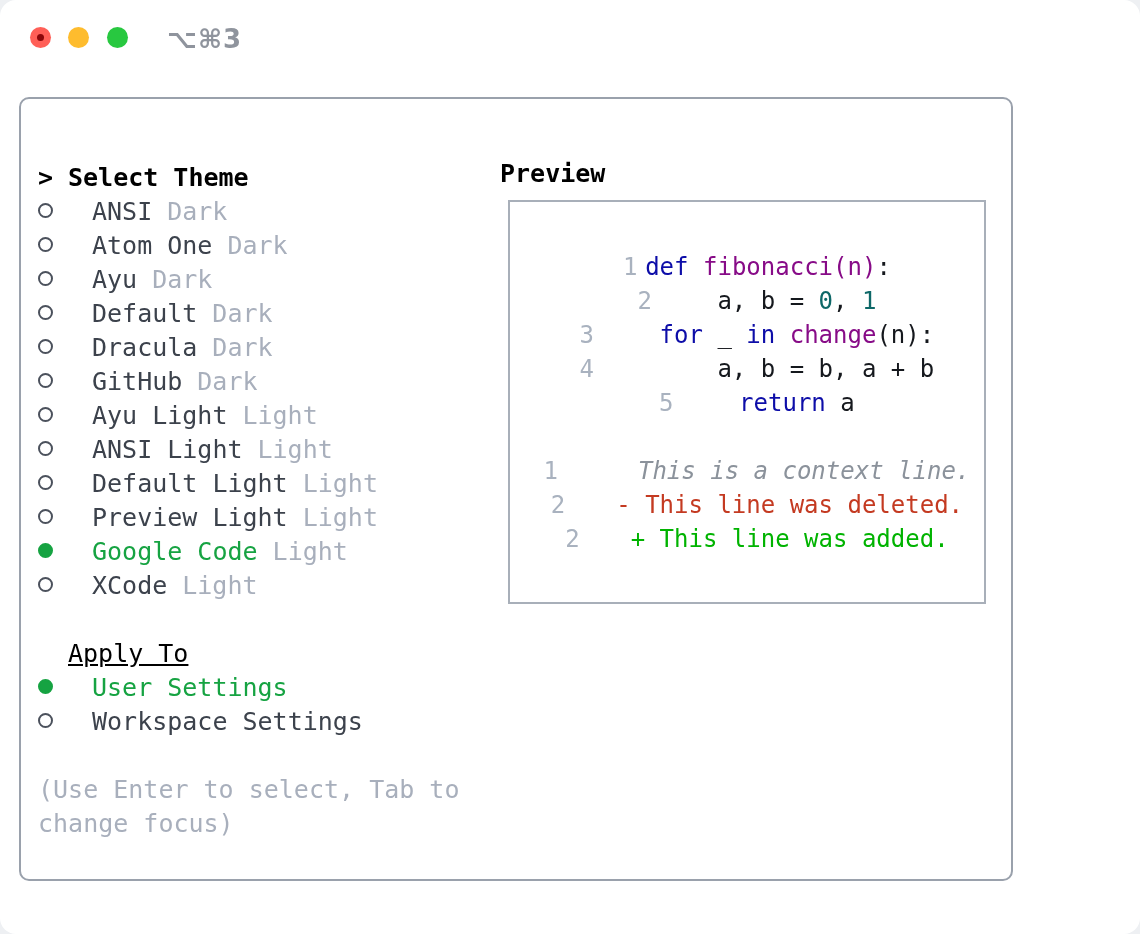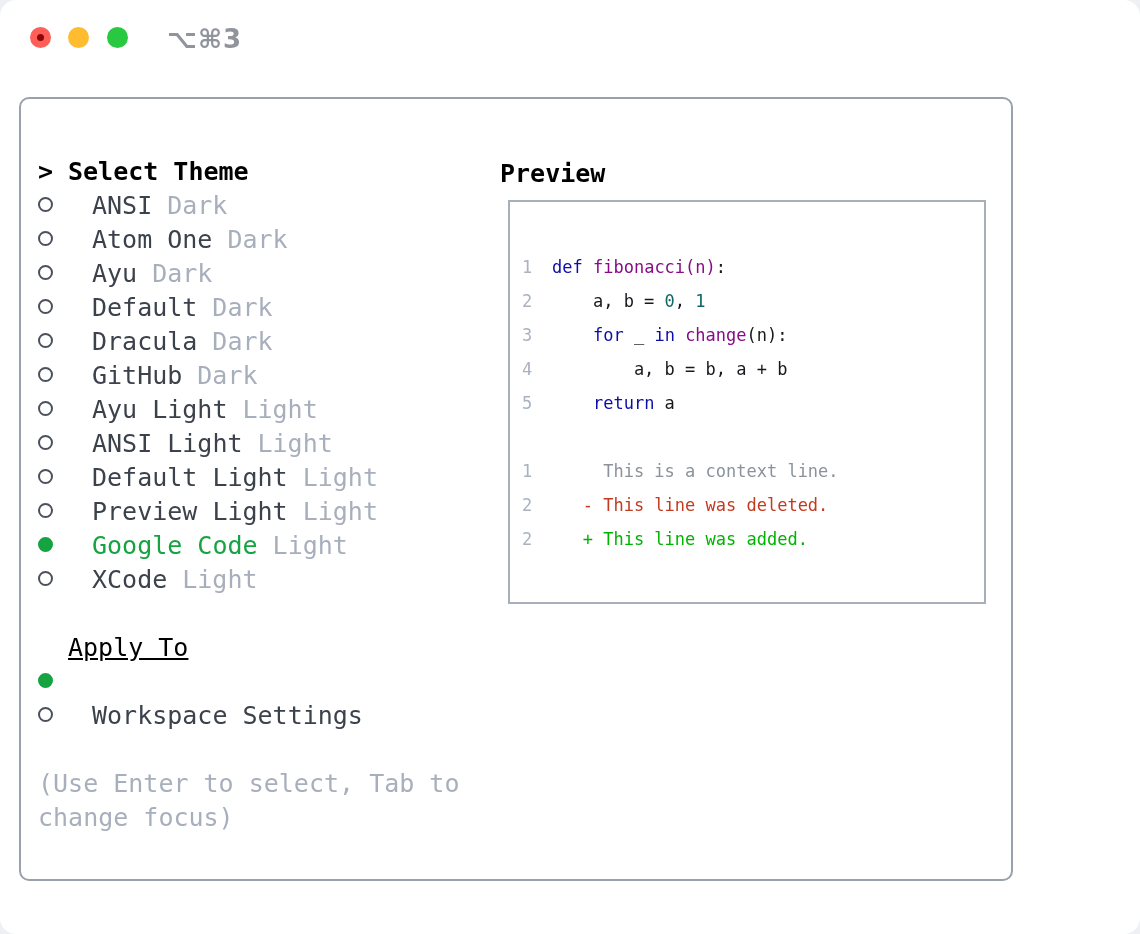--- a/index.html
+++ b/index.html
@@ -17,21 +17,21 @@
   .dot-green{left:107px;background:var(--dot_green);}
   .win-title{
     position:absolute;left:167px;top:24px;font-size:26px;font-weight:bold;
     color:var(--title_gray);font-family:"DejaVu Sans",sans-serif;letter-spacing:1px;
   }
   
   .main-box{
     position:absolute;left:19px;top:97px;width:994px;height:784px;
     border:2px solid var(--border_outer);border-radius:10px;box-sizing:border-box;
   }
-  .col-left{position:absolute;left:17px;top:56px;}
+  .col-left{position:absolute;left:17px;top:62px;}
   .lrow{height:34px;line-height:34px;font-size:25px;white-space:pre;color:var(--text_dark);}
   .pfx{display:inline-block;width:30px;}
   .hdr{color:var(--text_black);font-weight:bold;}
   .circle{
     display:inline-block;width:11px;height:11px;border:2px solid var(--circle);
     border-radius:50%;vertical-align:2px;box-sizing:content-box;
   }
   .selected .circle{background:var(--green);border-color:var(--green);}
   .tname{margin-right:15px;margin-left:24px;}
   .selected .tname{color:var(--green);}
@@ -39,27 +39,27 @@
   .apply-hdr{color:var(--text_black);text-decoration:underline;}
   .help{color:var(--muted);}
   .spacer{height:34px;}
   
   .col-right-hdr{position:absolute;left:479px;top:58px;}
   .preview-box{
     position:absolute;left:487px;top:101px;width:478px;height:404px;
     border:2px solid var(--border_preview);box-sizing:border-box;
     padding:48px 0 0 12px;overflow:hidden;
   }
-  .pline{height:34px;line-height:34px;font-size:17px;white-space:pre;}
+  .pline{height:34px;line-height:34px;font-size:24px;white-space:pre;text-align:center;}
   .lnum{display:inline-block;width:30px;color:var(--lnum);}
   .tok-kw{color:var(--kw);}
   .tok-fn{color:var(--fn);}
   .tok-num{color:var(--num);}
   .tok-pl{color:var(--plain);}
-  .tok-ctx{color:var(--ctx);}
+  .tok-ctx{color:var(--ctx);font-style:italic;}
   .tok-del{color:var(--del);}
   .tok-add{color:var(--add);}
 </style>
 </head>
 <body>
 
 <div class="window">
 
   <div class="titlebar">
     <span class="dot dot-red"></span>
@@ -83,21 +83,21 @@
       <div class="lrow"><span class="pfx"><span class="circle"></span></span><span class="tname">Ayu Light</span><span class="tvar">Light</span></div>
       <div class="lrow"><span class="pfx"><span class="circle"></span></span><span class="tname">ANSI Light</span><span class="tvar">Light</span></div>
       <div class="lrow"><span class="pfx"><span class="circle"></span></span><span class="tname">Default Light</span><span class="tvar">Light</span></div>
       <div class="lrow"><span class="pfx"><span class="circle"></span></span><span class="tname">Preview Light</span><span class="tvar">Light</span></div>
       <div class="lrow selected"><span class="pfx"><span class="circle"></span></span><span class="tname">Google Code</span><span class="tvar">Light</span></div>
       <div class="lrow"><span class="pfx"><span class="circle"></span></span><span class="tname">XCode</span><span class="tvar">Light</span></div>
 
       <div class="spacer"></div>
 
       <div class="lrow apply-hdr"><span class="pfx"></span><span>Apply To</span></div>
-      <div class="lrow selected"><span class="pfx"><span class="circle"></span></span></div>
+      <div class="lrow selected"><span class="pfx"><span class="circle"></span></span><span class="tname">User Settings</span></div>
       <div class="lrow"><span class="pfx"><span class="circle"></span></span><span class="tname">Workspace Settings</span></div>
 
       <div class="spacer"></div>
 
       <div class="lrow help">(Use Enter to select, Tab to</div>
       <div class="lrow help">change focus)</div>
     </div>
 
     <div class="col-right-hdr lrow hdr">Preview</div>
 

